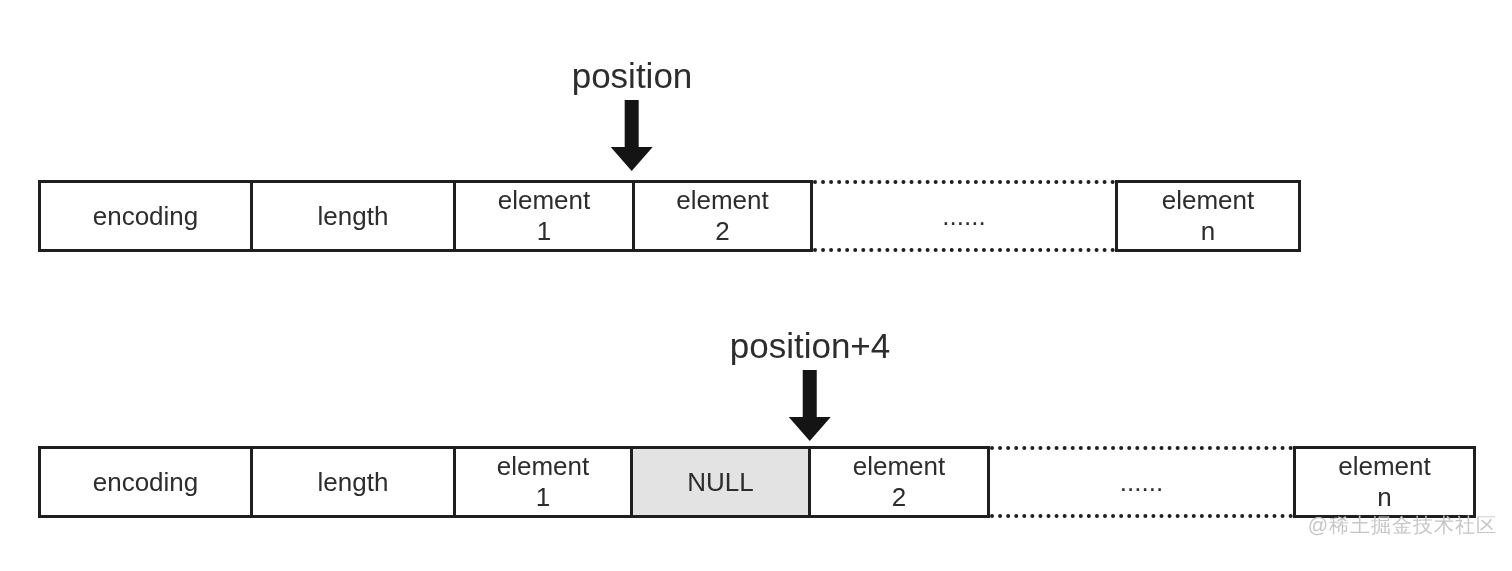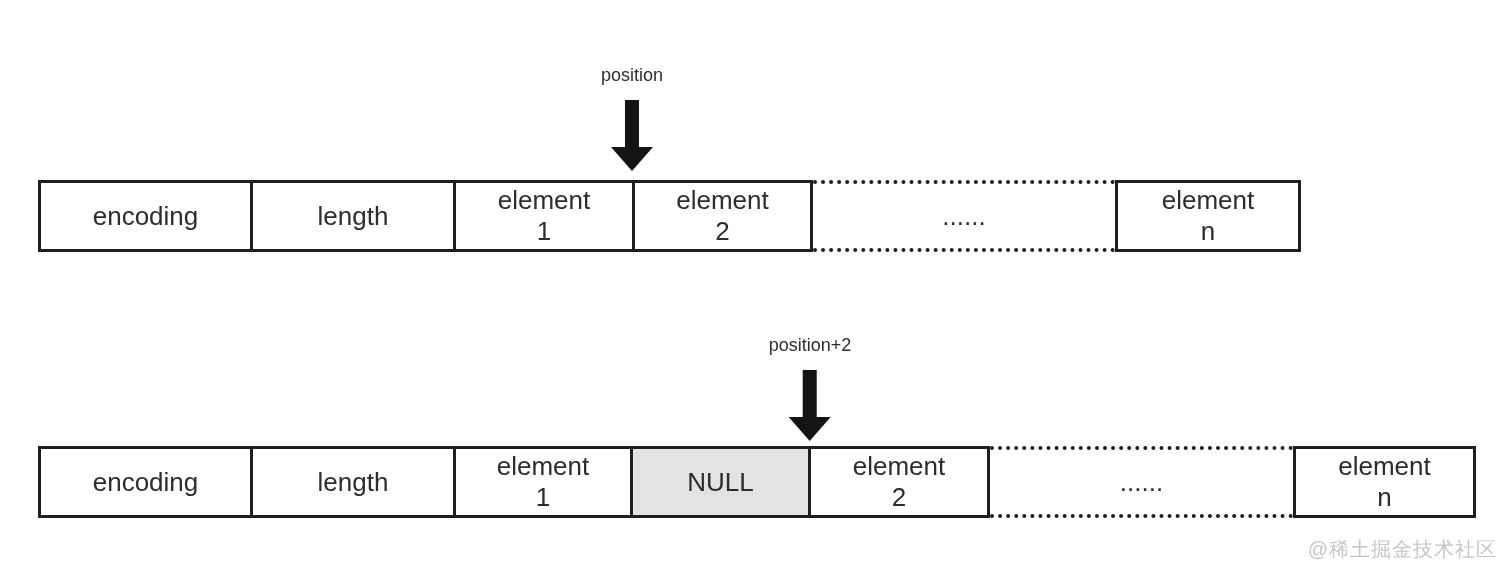--- a/index.html
+++ b/index.html
@@ -50,40 +50,40 @@
   .cell.after-dashed{margin-left:0;}
   .cell.null-cell{background:var(--null-fill);}
   .pointer{
     position:absolute;
     display:flex;
     flex-direction:column;
     align-items:center;
     transform:translateX(-50%);
   }
   .pointer-label{
-    font-size:18px;
+    font-size:35px;
     line-height:31px;
     color:var(--text);
     margin-bottom:9px;
     white-space:nowrap;
   }
   .arrow-shaft{
     width:14px;
     height:47px;
     background:var(--arrow);
   }
   .arrow-head{
     width:0;height:0;
     border-left:21px solid transparent;
     border-right:21px solid transparent;
     border-top:24px solid var(--arrow);
   }
   .watermark{
     position:absolute;
-    top:536px;
+    top:512px;
     right:15px;
     font-size:20px;
     letter-spacing:1px;
     color:var(--watermark);
     white-space:nowrap;
   }
 </style>
 </head>
 <body>
 
@@ -113,21 +113,21 @@
     <div class="cell dashed" style="width:302px;">
       <span>......</span>
     </div>
     <div class="cell after-dashed" style="width:186px;">
       <span>element</span>
       <span>n</span>
     </div>
   </div>
 
   <div class="pointer" style="left:810px;top:330px;">
-    <div class="pointer-label">position+2</div>
+    <div class="pointer-label">position+4</div>
     <div class="arrow-shaft"></div>
     <div class="arrow-head"></div>
   </div>
 
   <div class="row" style="left:38px;top:446px;">
     <div class="cell" style="width:215px;">
       <span>encoding</span>
     </div>
     <div class="cell collapse" style="width:206px;">
       <span>length</span>

